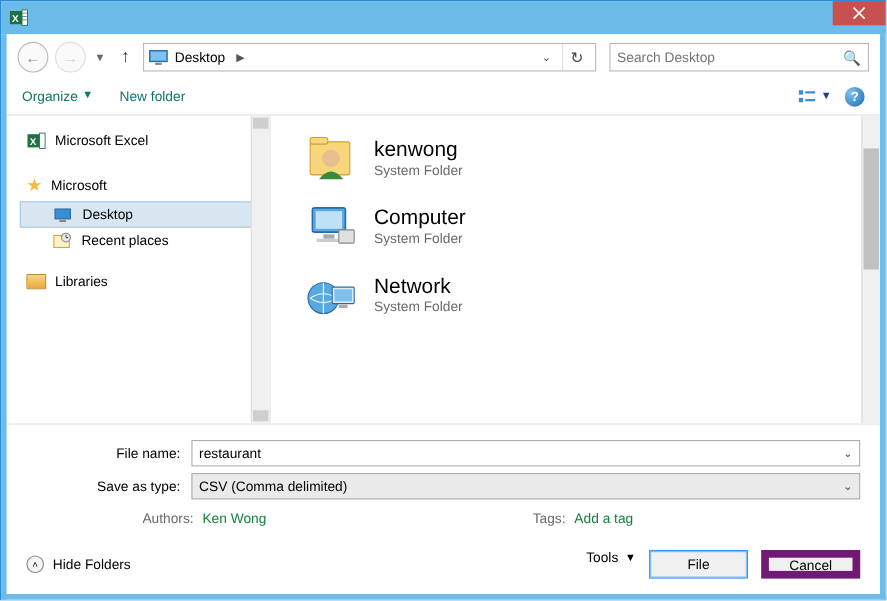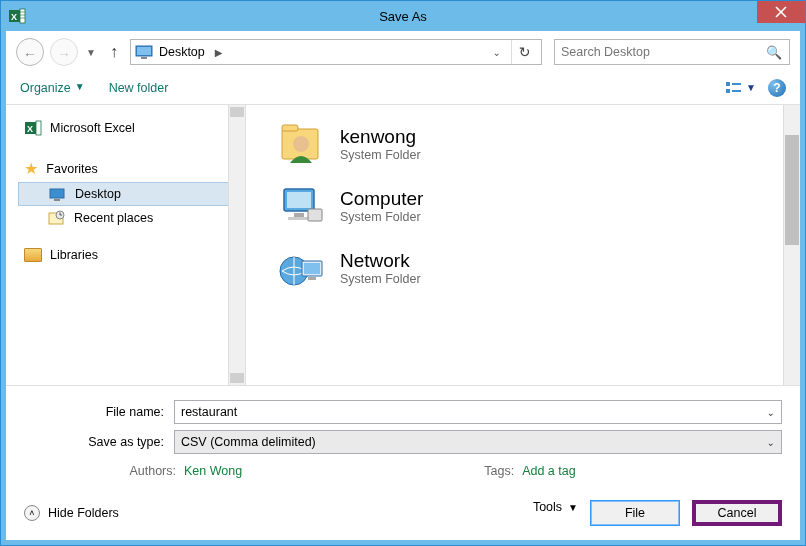--- a/index.html
+++ b/index.html
@@ -61,41 +61,40 @@
 .meta-row { display:flex; padding:4px 0 10px 60px; gap:40px;}
 .meta-row .mlabel{ color:#6a6a6a; width:100px; text-align:right; padding-right:8px;}
 .meta-row .mval{ color:#15803d; cursor:pointer;}
 .meta-row .pair{ display:flex; align-items:center;}
 
 .footer { display:flex; align-items:center; padding:10px 18px 14px 18px; gap:12px;}
 .hide-folders { display:flex; align-items:center; gap:8px; font-size:12.5px; cursor:pointer;}
 .hf-icon{ width:16px; height:16px; border:1px solid #888; border-radius:50%; display:flex; align-items:center; justify-content:center; font-size:9px; background:#f4f4f4;}
 .footer-right{ margin-left:auto; display:flex; align-items:flex-start; gap:12px;}
 .tools{ font-size:12.5px; cursor:pointer; display:flex; align-items:center; gap:6px;}
-.btn { width:90px; height:26px; border:4px solid #701a75; background:#f0f0f0; font-size:12.5px; cursor:pointer;}
+.btn { width:90px; height:26px; border:7px solid #701a75; background:#f0f0f0; font-size:12.5px; cursor:pointer;}
 .btn.primary{ border:1px solid #3399ff; box-shadow:0 0 0 1px #82c0ff inset;}
 
 .monitor-icon svg, .net-icon svg, .user-icon svg, .excel-mini svg, .desktop-mini svg, .recent-mini svg { display:block;}
 </style>
 </head>
 <body>
 
 <div class="window">
   <div class="titlebar">
     <div class="titlebar-icon">
       <svg width="18" height="18" viewBox="0 0 18 18">
           <rect x="1" y="3" width="11" height="12" fill="#1e7145"></rect>
           <text x="6" y="13" font-size="9" fill="#fff" text-anchor="middle" font-family="Arial" font-weight="bold">X</text>
           <rect x="12" y="2" width="5" height="14" fill="#fff" stroke="#1e7145" stroke-width="0.8"></rect>
           <line x1="12" y1="5" x2="17" y2="5" stroke="#1e7145" stroke-width="0.6"></line>
           <line x1="12" y1="8" x2="17" y2="8" stroke="#1e7145" stroke-width="0.6"></line>
           <line x1="12" y1="11" x2="17" y2="11" stroke="#1e7145" stroke-width="0.6"></line>
         </svg>
     </div>
-    <div class="titlebar-title">Save As</div>
     <div class="titlebar-close">
       <svg width="12" height="12" viewBox="0 0 12 12">
           <line x1="1" y1="1" x2="11" y2="11" stroke="#fff" stroke-width="1.6"></line>
           <line x1="11" y1="1" x2="1" y2="11" stroke="#fff" stroke-width="1.6"></line>
         </svg>
     </div>
   </div>
 
   <div class="chrome">
     <div class="navrow">
@@ -154,21 +153,21 @@
                   <text x="6" y="13" font-size="9" fill="#fff" text-anchor="middle" font-family="Arial" font-weight="bold">X</text>
                   <rect x="12" y="2" width="5" height="14" fill="#fff" stroke="#1e7145" stroke-width="0.8"></rect>
                 </svg>
             </span>
             <span>Microsoft Excel</span>
           </div>
         </div>
         <div class="nav-group">
           <div class="nav-item">
             <span class="star">★</span>
-            <span>Favorites</span>
+            <span>Microsoft</span>
           </div>
           <div class="nav-item indent sel">
             <span class="desktop-mini">
               <svg width="18" height="13" viewBox="0 0 18 13">
                   <rect x="1" y="1" width="14" height="9" fill="#3b8fd0" stroke="#2a6ca8"></rect>
                   <rect x="5" y="11" width="6" height="2" fill="#888"></rect>
                 </svg>
             </span>
             <span>Desktop</span>
           </div>

